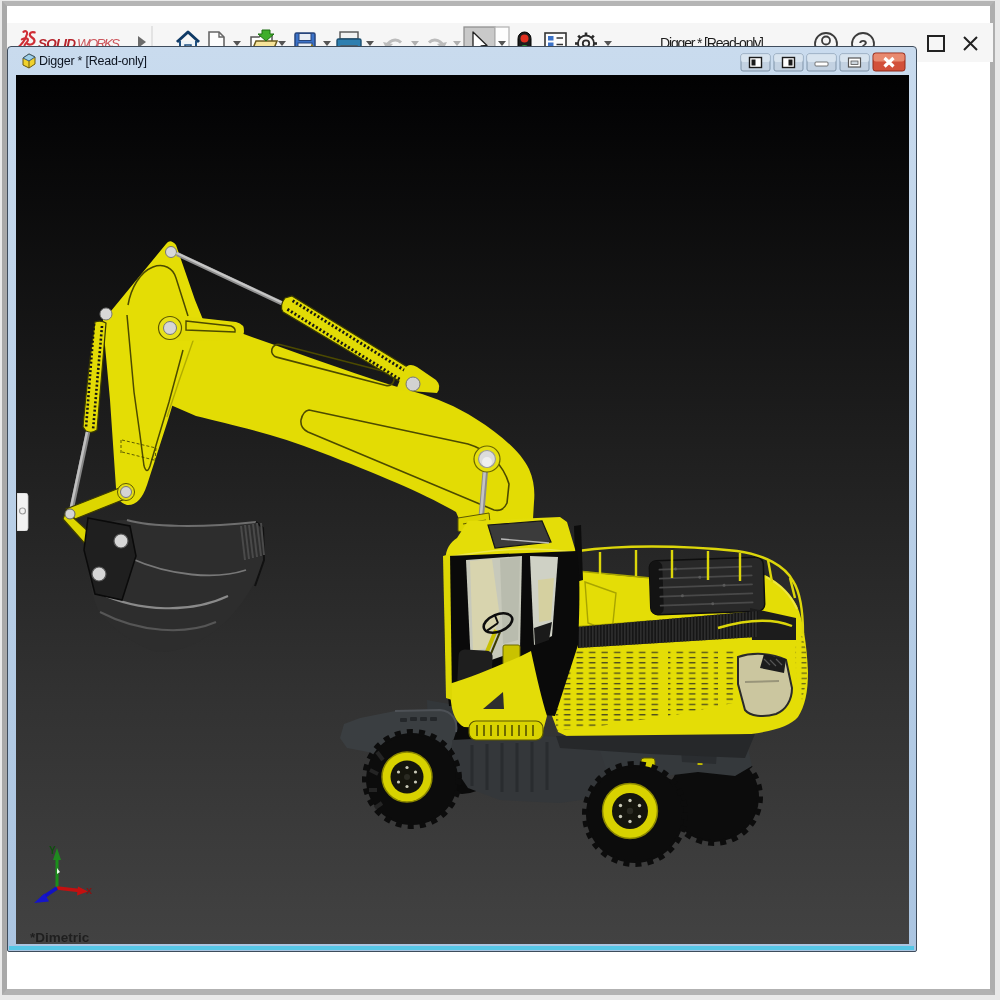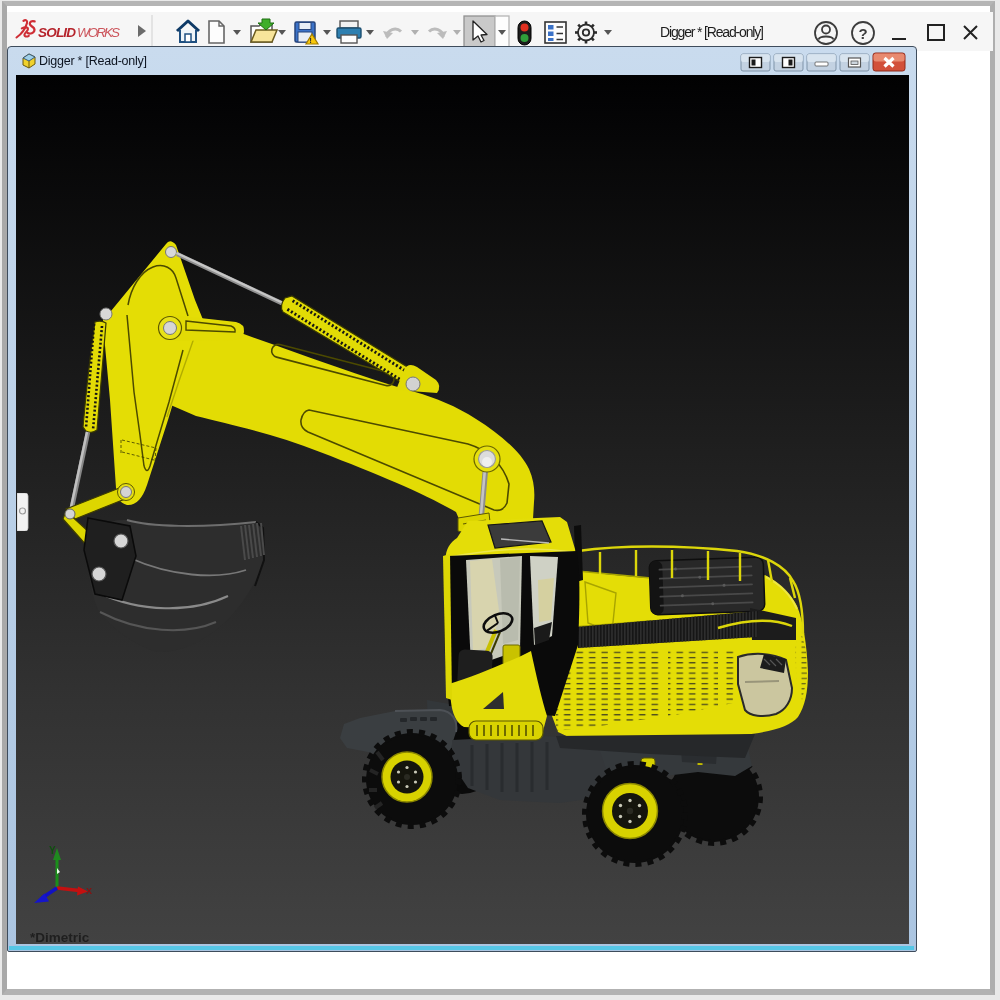--- a/index.html
+++ b/index.html
@@ -1,18 +1,18 @@
 <!DOCTYPE html>
 <html><head>
 <meta charset="utf-8">
 <style>
   html,body{margin:0;padding:0;}
   body{width:1000px;height:1000px;background:#e9e9e9;font-family:"Liberation Sans",sans-serif;overflow:hidden;position:relative;}
   #frame{position:absolute;left:2px;top:1px;width:993px;height:994px;background:#ffffff;border-left:5px solid #a9a9a9;border-right:5px solid #aeaeae;border-bottom:6px solid #b2b2b2;border-top:5px solid #b5b5b5;box-sizing:border-box;}
-  #toolbar{position:absolute;left:7px;top:12px;width:986px;height:39px;background:#f6f6f6;}
+  #toolbar{position:absolute;left:7px;top:23px;width:986px;height:39px;background:#f6f6f6;}
   #childwin{position:absolute;left:7px;top:46px;width:910px;height:906px;background:linear-gradient(#c9dbee,#abc5e1);border:1.5px solid #3e4c5c;border-radius:4px 4px 2px 2px;box-sizing:border-box;}
   #ctitle{position:absolute;left:0;top:0;width:100%;height:28px;}
   #viewport{position:absolute;left:8px;top:28px;width:893px;height:869px;background:linear-gradient(#010102 0%,#1e1e1e 42%,#323232 72%,#424242 100%);overflow:hidden;}
   #vpsvg{position:absolute;left:-16px;top:-75px;width:1000px;height:1000px;}
   #cyan{position:absolute;left:1px;bottom:1px;width:905px;height:4px;background:#55c6e6;}
 </style>
 </head>
 <body>
 <div id="frame"></div>
 <div id="toolbar">

